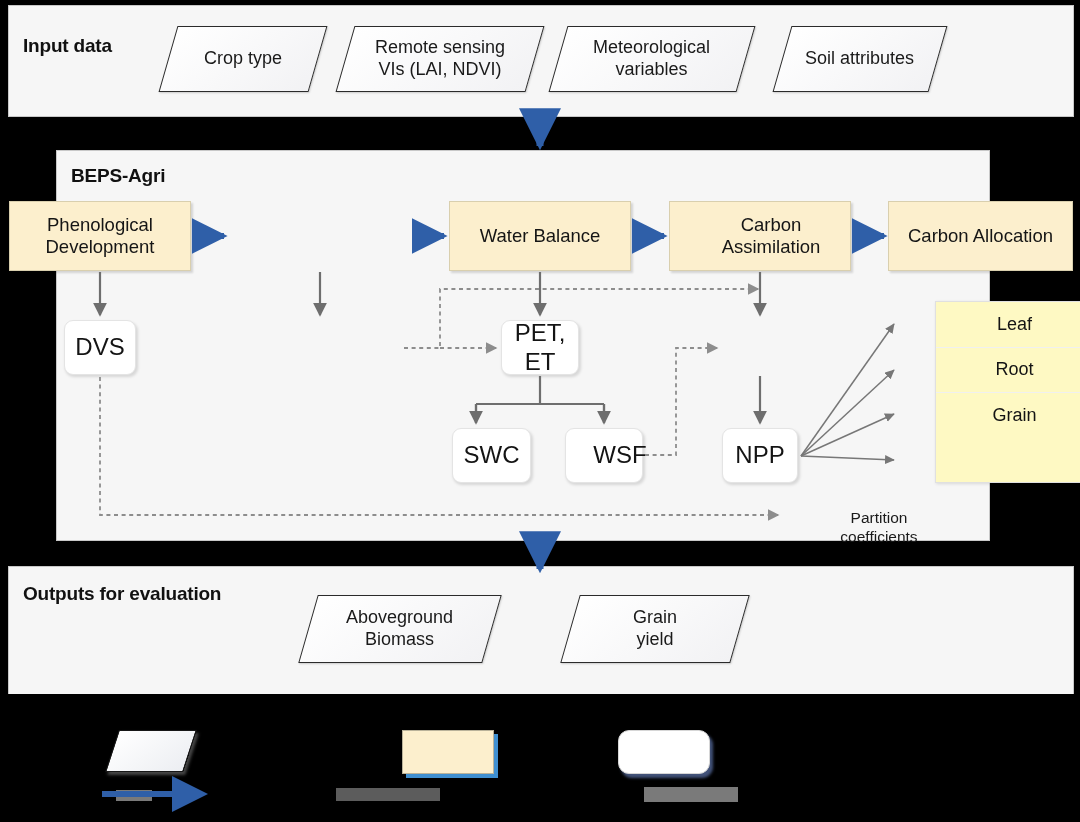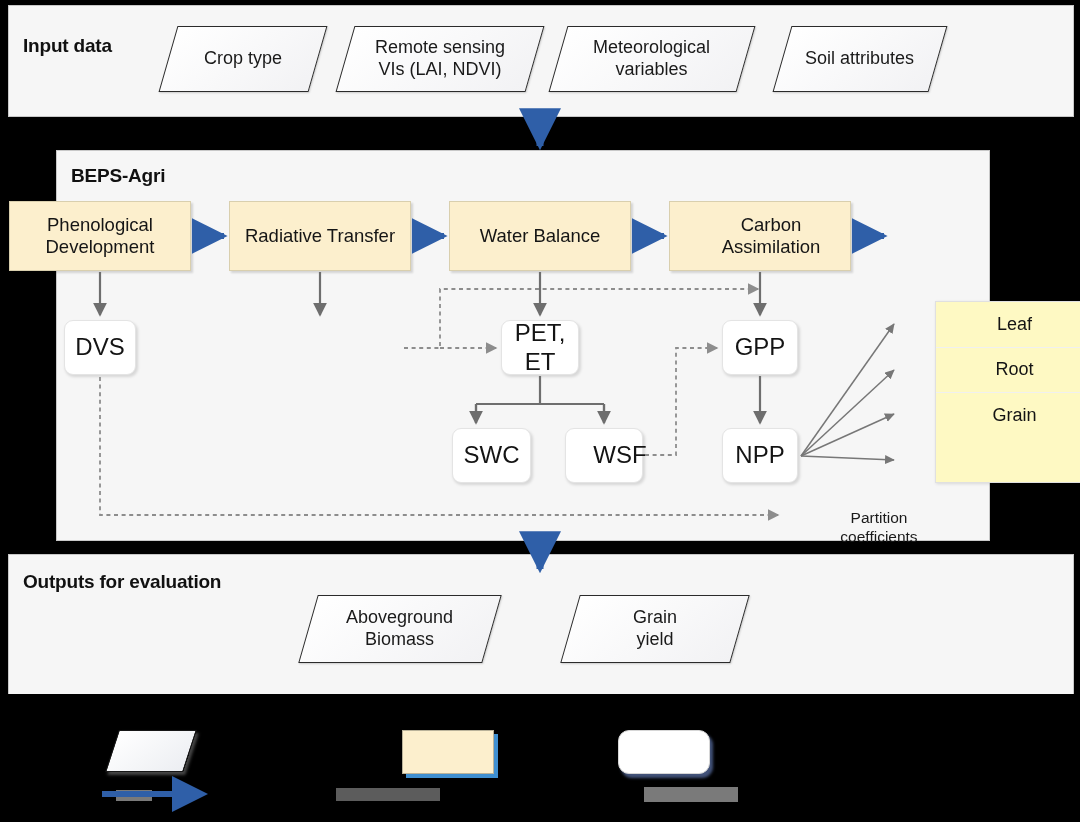--- a/index.html
+++ b/index.html
@@ -19,21 +19,21 @@
 
   
   .panel {
     position: absolute;
     background: #f6f6f6;
     border: 1px solid #c8c8c8;
     box-shadow: 2px 2px 3px rgba(0,0,0,0.25);
   }
   #panel-input    { left: 8px;  top: 5px;   width: 1066px; height: 112px; }
   #panel-beps     { left: 8px;  top: 150px; width: 934px; height: 391px; margin-left: 48px; }
-  #panel-outputs  { left: 8px;  top: 554px; width: 1066px; height: 156px; }
+  #panel-outputs  { left: 8px;  top: 566px; width: 1066px; height: 156px; }
 
   .panel-title {
     position: absolute;
     font-weight: bold;
     font-size: 19px;
     color: #111111;
     letter-spacing: -0.2px;
     white-space: nowrap;
   }
   #title-input   { left: 14px; top: 29px; }
@@ -199,41 +199,38 @@
   <div class="panel" id="panel-beps">
     <div class="panel-title" id="title-beps">BEPS-Agri</div>
   </div>
 
   <div class="proc" style="left:9px;  top:201px; width:182px; height:70px;">
     <span>
       <span>Phenological</span><br>
       <span>Development</span>
     </span>
   </div>
-  <div class="proc" style="left:229px; top:201px; width:182px; height:70px;">
-    <span>Radiative Transfer</span>
-  </div>
   <div class="proc" style="left:449px; top:201px; width:182px; height:70px;">
     <span>Water Balance</span>
   </div>
   <div class="proc" style="left:669px; top:201px; width:182px; height:70px;padding-left:22px;">
     <span>
       <span>Carbon</span><br>
       <span>Assimilation</span>
     </span>
   </div>
+  <div class="proc" style="left:888px; top:201px; width:185px; height:70px;">
+    <span>Carbon Allocation</span>
+  </div>
 
   <div class="varbox" style="left:64px;  top:320px; width:72px; height:55px;">
     <span>DVS</span>
   </div>
   <div class="varbox" style="left:501px; top:320px; width:78px; height:55px;">
     <span>PET, ET</span>
-  </div>
-  <div class="varbox" style="left:722px; top:320px; width:76px; height:55px;">
-    <span>GPP</span>
   </div>
   <div class="varbox" style="left:437px; top:428px; width:79px; height:55px;margin-left:15px;">
     <span>SWC</span>
   </div>
   <div class="varbox" style="left:565px; top:428px; width:78px; height:55px;padding-left:32px;">
     <span>WSF</span>
   </div>
   <div class="varbox" style="left:722px; top:428px; width:76px; height:55px;">
     <span>NPP</span>
   </div>

